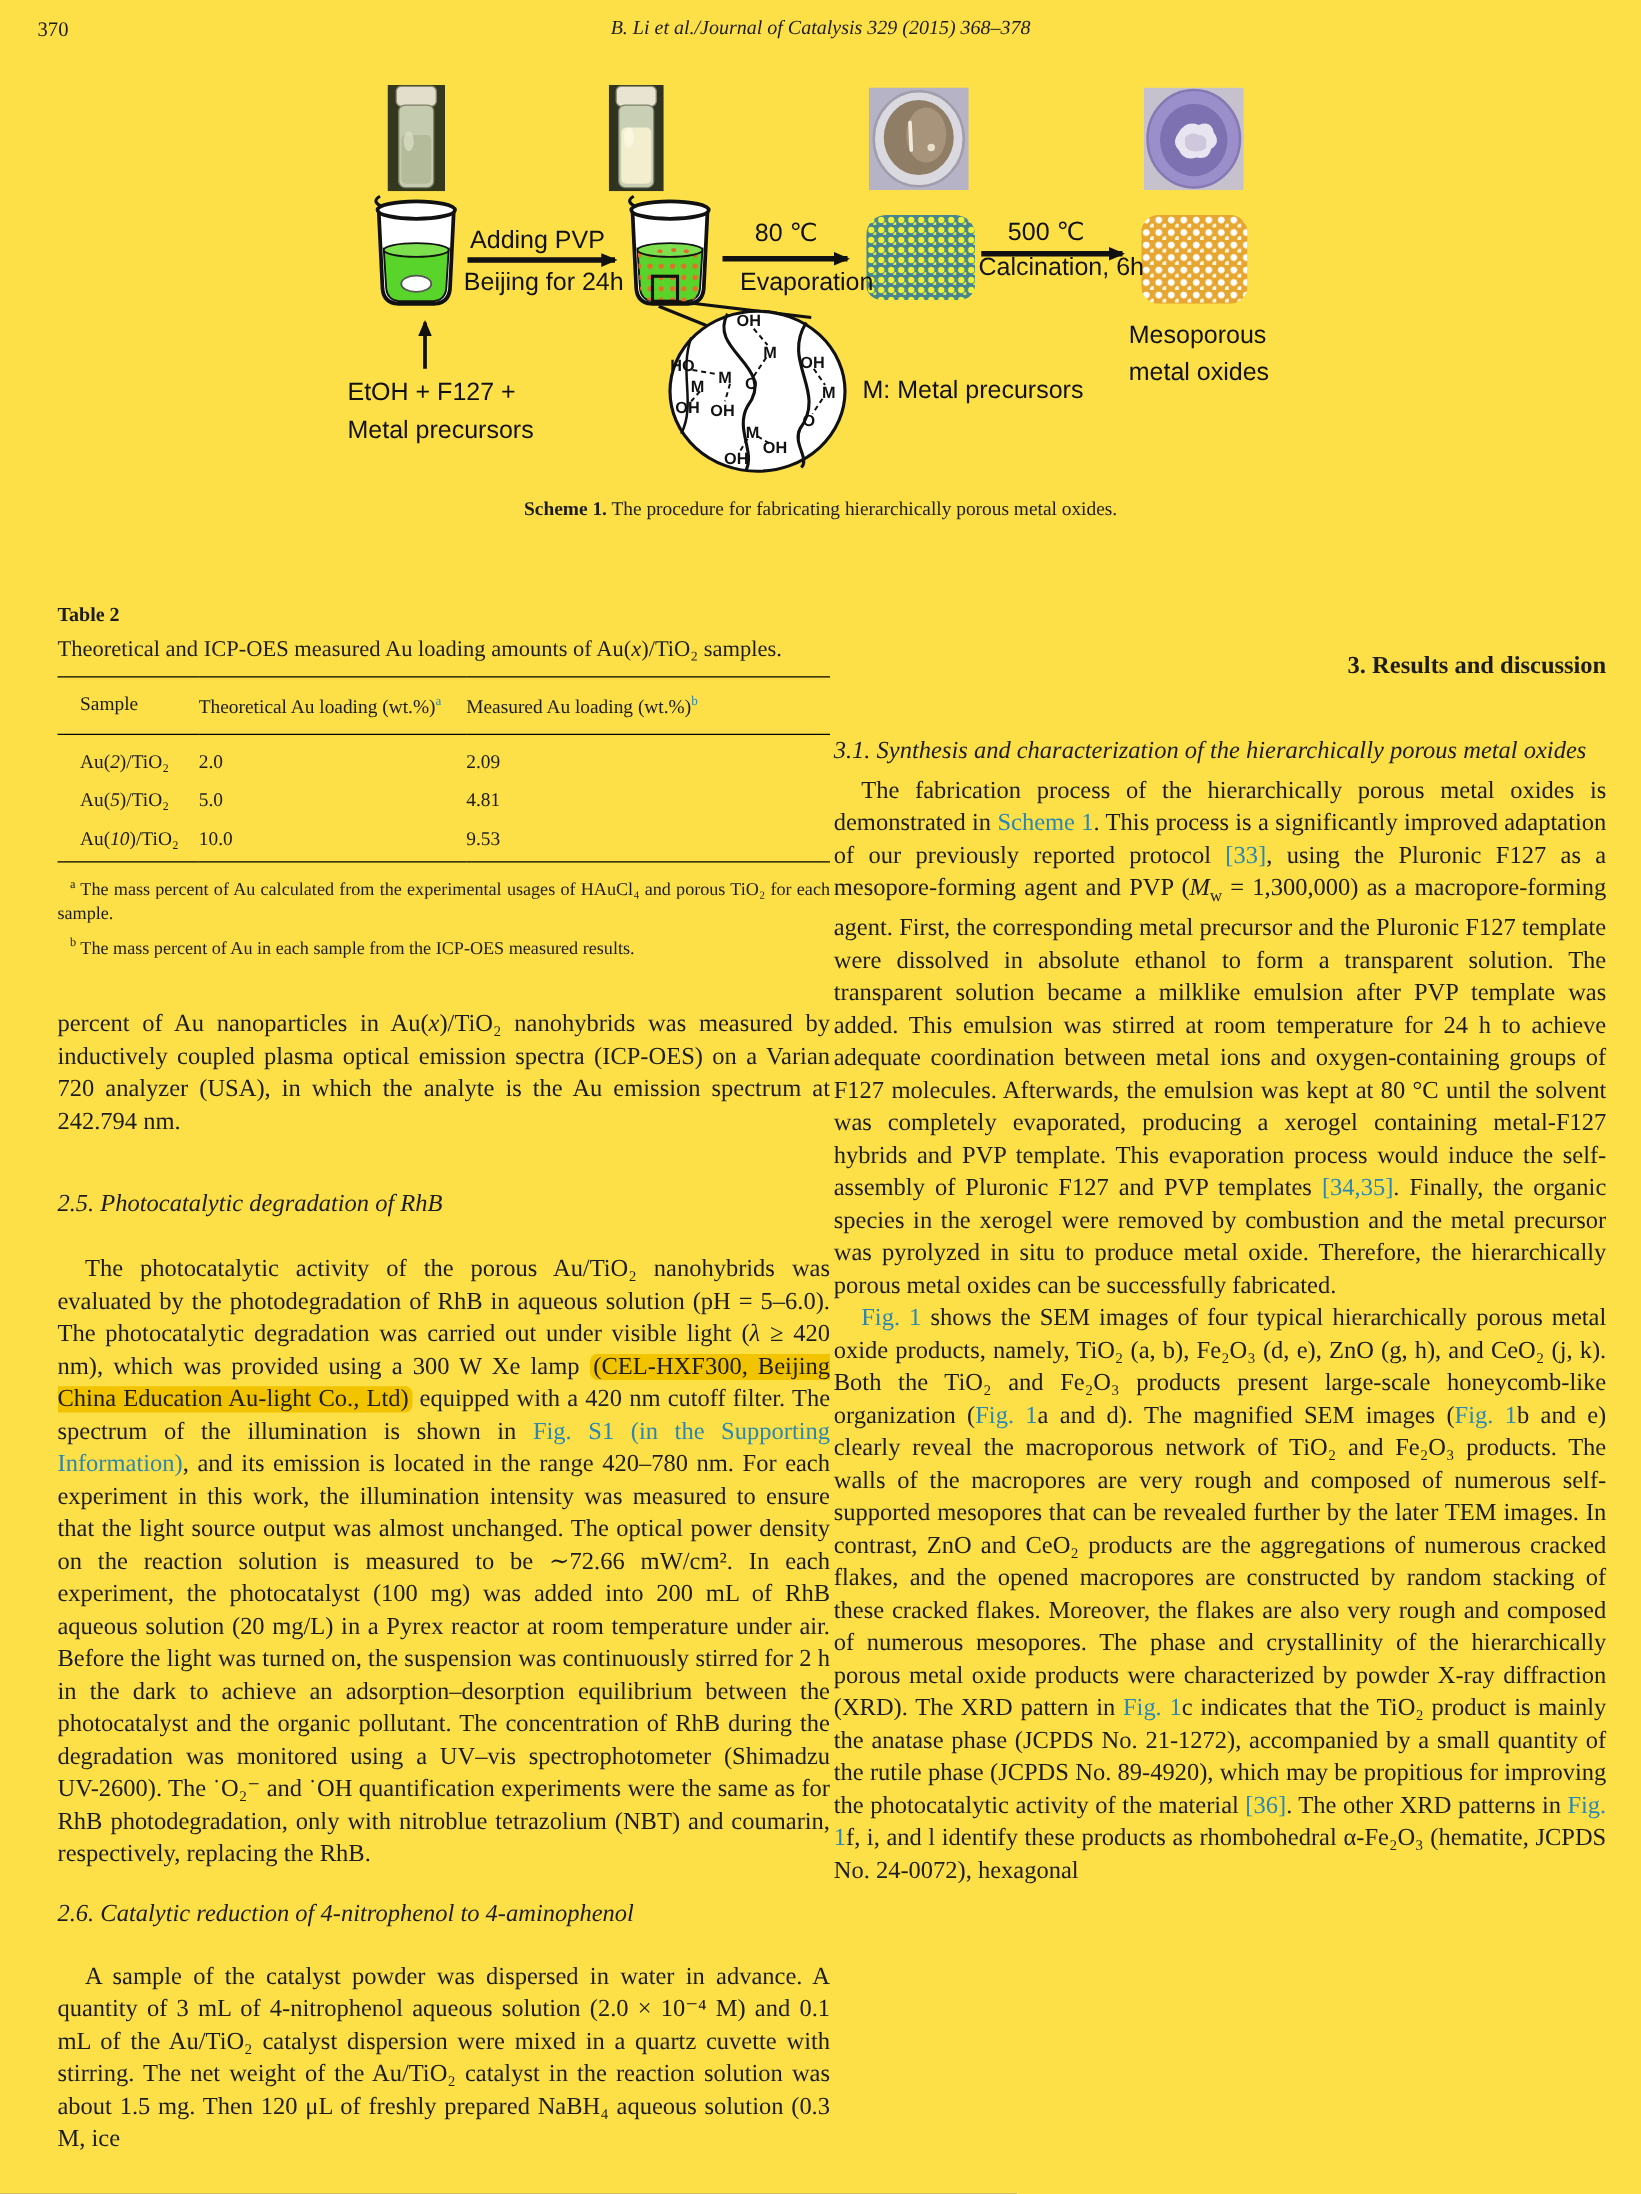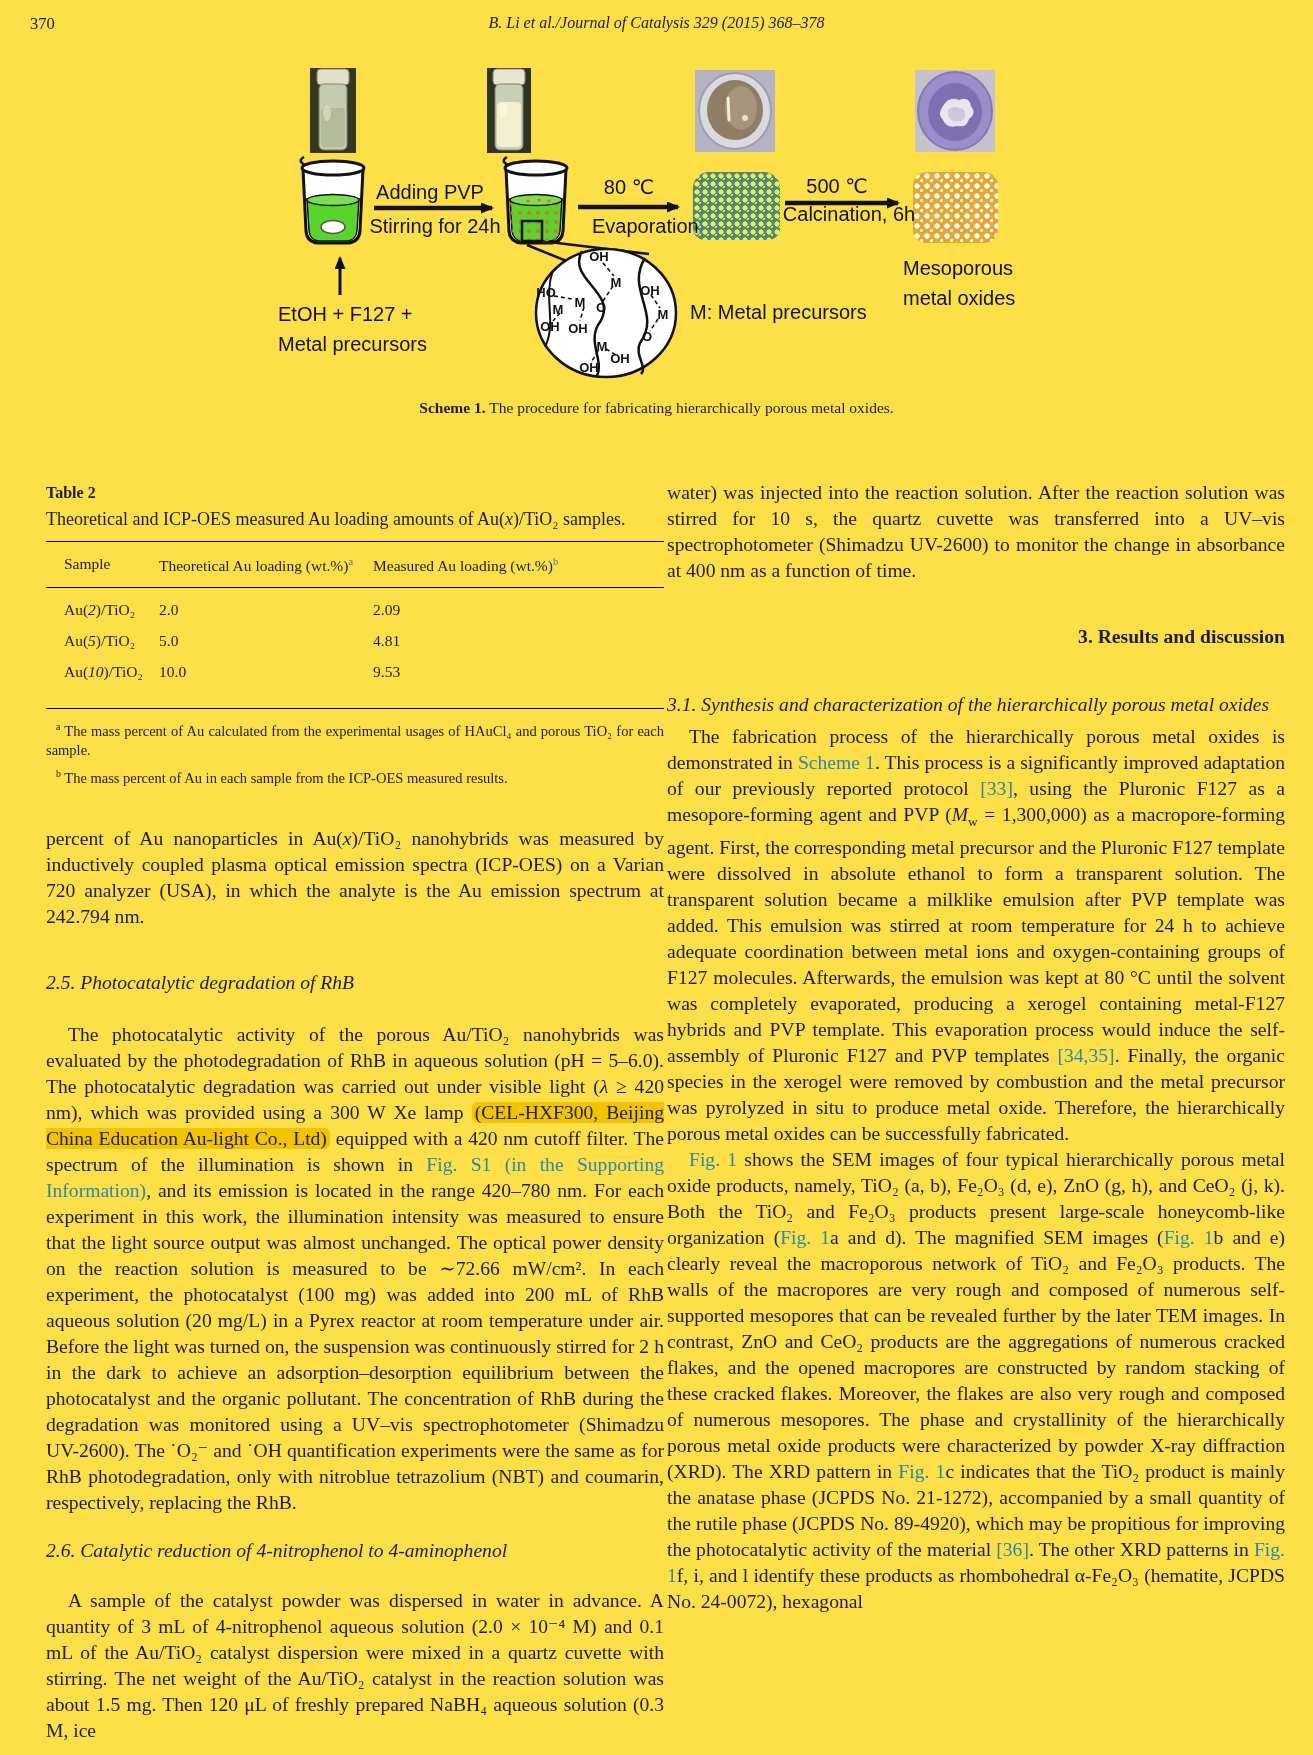--- a/index.html
+++ b/index.html
@@ -39,21 +39,21 @@
   h4.subsec{font-size:19.6px;font-weight:normal;font-style:italic;margin:0;line-height:26px;text-align:left;}
   
   .t2-title{font-size:16px;font-weight:bold;margin:0 0 6px 0;line-height:20px;text-align:left;}
   .t2-caption{font-size:18px;margin:0 0 12px 0;line-height:20px;text-align:left;}
   table.t2{width:100%;border-collapse:collapse;table-layout:fixed;font-size:15.5px;
            border-top:1.5px solid #000;border-bottom:1.5px solid #000;margin:0 0 8px 0;}
   table.t2 th{font-weight:normal;text-align:left;border-bottom:1.2px solid #000;padding:7px 0 8px 0;}
   table.t2 td{padding:2.5px 0;text-align:left;}
   table.t2 .c1{padding-left:18px;}
   table.t2 tr.first td{padding-top:9px;}
-  table.t2 tr.last td{padding-bottom:23px;}
+  table.t2 tr.last td{padding-bottom:4px;}
   .fnote{font-size:14.5px;line-height:19.5px;margin:0 0 3px 0;text-align:justify;}
   
   .r-l{color:var(--link,#2b87b0);}
   .r-h{background:var(--hl,#f5c400);border-radius:6px;padding:0 3px;}
   .r-i{font-style:italic;}
   .r-sub{vertical-align:sub;font-size:68%;}
   .r-sup{vertical-align:super;font-size:68%;}
   .r-sl{color:var(--link,#2b87b0);vertical-align:super;font-size:68%;} 
 </style>
 </head>
@@ -173,21 +173,21 @@
         <span class="mol-label" style="left: 578px; top: 273px;">OH</span>
         <span class="mol-label" style="left: 650px; top: 235px;">OH</span>
         <span class="mol-label" style="left: 663px; top: 259px;">M</span>
         <span class="mol-label" style="left: 647px; top: 281px;">O</span>
         <span class="mol-label" style="left: 602px; top: 291px;">M</span>
         <span class="mol-label" style="left: 589px; top: 312px;">OH</span>
         <span class="mol-label" style="left: 620px; top: 303px;">OH</span>
       </div>
 
     <div class="slabel center" style="left:368px;top:126px;width:124px">Adding PVP</div>
-    <div class="slabel center" style="left:362px;top:160px;width:146px">Stirring for 24h</div>
+    <div class="slabel center" style="left:362px;top:160px;width:146px">Beijing for 24h</div>
     <div class="slabel center" style="left:596px;top:121px;width:66px">80  ℃</div>
     <div class="slabel center" style="left:592px;top:160px;width:100px">Evaporation</div>
     <div class="slabel center" style="left:800px;top:120px;width:74px">500 ℃</div>
     <div class="slabel center" style="left:780px;top:148px;width:138px">Calcination, 6h</div>
     <div class="slabel" style="left:278px;top:244px;line-height:30px">
       <div>EtOH + F127 +</div>
       <div>Metal precursors</div>
     </div>
     <div class="slabel" style="left:903px;top:198px;line-height:30px">
       <div>Mesoporous</div>
@@ -246,21 +246,20 @@
 
     <p class="body indent" style="margin-top:26px">The photocatalytic activity of the porous Au/TiO₂ nanohybrids was evaluated by the photodegradation of RhB in aqueous solution (pH = 5–6.0). The photocatalytic degradation was carried out under visible light (<span class="r-i">λ</span> ≥ 420 nm), which was provided using a 300 W Xe lamp <span class="r-h">(CEL-HXF300, Beijing China Education Au-light Co., Ltd)</span> equipped with a 420 nm cutoff filter. The spectrum of the illumination is shown in <span class="r-l">Fig. S1 (in the Supporting Information)</span>, and its emission is located in the range 420–780 nm. For each experiment in this work, the illumination intensity was measured to ensure that the light source output was almost unchanged. The optical power density on the reaction solution is measured to be ∼72.66 mW/cm². In each experiment, the photocatalyst (100 mg) was added into 200 mL of RhB aqueous solution (20 mg/L) in a Pyrex reactor at room temperature under air. Before the light was turned on, the suspension was continuously stirred for 2 h in the dark to achieve an adsorption–desorption equilibrium between the photocatalyst and the organic pollutant. The concentration of RhB during the degradation was monitored using a UV–vis spectrophotometer (Shimadzu UV-2600). The ˙O₂⁻ and ˙OH quantification experiments were the same as for RhB photodegradation, only with nitroblue tetrazolium (NBT) and coumarin, respectively, replacing the RhB.</p>
 
     <h4 class="subsec" style="margin-top:22px">2.6. Catalytic reduction of 4-nitrophenol to 4-aminophenol</h4>
 
     <p class="body indent" style="margin-top:24px">A sample of the catalyst powder was dispersed in water in advance. A quantity of 3 mL of 4-nitrophenol aqueous solution (2.0 × 10⁻⁴ M) and 0.1 mL of the Au/TiO₂ catalyst dispersion were mixed in a quartz cuvette with stirring. The net weight of the Au/TiO₂ catalyst in the reaction solution was about 1.5 mg. Then 120 μL of freshly prepared NaBH₄ aqueous solution (0.3 M, ice</p>
   </div>
 
   <div class="col col-right">
 
-    <p class="body">water) was injected into the reaction solution. After the reaction solution was stirred for 10 s, the quartz cuvette was transferred into a UV–vis spectrophotometer (Shimadzu UV-2600) to monitor the change in absorbance at 400 nm as a function of time.</p>
 
     <h3 class="sec">3. Results and discussion</h3>
 
     <h4 class="subsec" style="margin-top:42px">3.1. Synthesis and characterization of the hierarchically porous metal oxides</h4>
 
     <p class="body indent" style="margin-top:6px">The fabrication process of the hierarchically porous metal oxides is demonstrated in <span class="r-l">Scheme 1</span>. This process is a significantly improved adaptation of our previously reported protocol <span class="r-l">[33]</span>, using the Pluronic F127 as a mesopore-forming agent and PVP (<span class="r-i">M</span><span class="r-sub">w</span> = 1,300,000) as a macropore-forming agent. First, the corresponding metal precursor and the Pluronic F127 template were dissolved in absolute ethanol to form a transparent solution. The transparent solution became a milklike emulsion after PVP template was added. This emulsion was stirred at room temperature for 24 h to achieve adequate coordination between metal ions and oxygen-containing groups of F127 molecules. Afterwards, the emulsion was kept at 80 °C until the solvent was completely evaporated, producing a xerogel containing metal-F127 hybrids and PVP template. This evaporation process would induce the self-assembly of Pluronic F127 and PVP templates <span class="r-l">[34,35]</span>. Finally, the organic species in the xerogel were removed by combustion and the metal precursor was pyrolyzed in situ to produce metal oxide. Therefore, the hierarchically porous metal oxides can be successfully fabricated.</p>
 
     <p class="body indent"><span class="r-l">Fig. 1</span> shows the SEM images of four typical hierarchically porous metal oxide products, namely, TiO₂ (a, b), Fe₂O₃ (d, e), ZnO (g, h), and CeO₂ (j, k). Both the TiO₂ and Fe₂O₃ products present large-scale honeycomb-like organization (<span class="r-l">Fig. 1</span>a and d). The magnified SEM images (<span class="r-l">Fig. 1</span>b and e) clearly reveal the macroporous network of TiO₂ and Fe₂O₃ products. The walls of the macropores are very rough and composed of numerous self-supported mesopores that can be revealed further by the later TEM images. In contrast, ZnO and CeO₂ products are the aggregations of numerous cracked flakes, and the opened macropores are constructed by random stacking of these cracked flakes. Moreover, the flakes are also very rough and composed of numerous mesopores. The phase and crystallinity of the hierarchically porous metal oxide products were characterized by powder X-ray diffraction (XRD). The XRD pattern in <span class="r-l">Fig. 1</span>c indicates that the TiO₂ product is mainly the anatase phase (JCPDS No. 21-1272), accompanied by a small quantity of the rutile phase (JCPDS No. 89-4920), which may be propitious for improving the photocatalytic activity of the material <span class="r-l">[36]</span>. The other XRD patterns in <span class="r-l">Fig. 1</span>f, i, and l identify these products as rhombohedral α-Fe₂O₃ (hematite, JCPDS No. 24-0072), hexagonal</p>
   </div>
 

